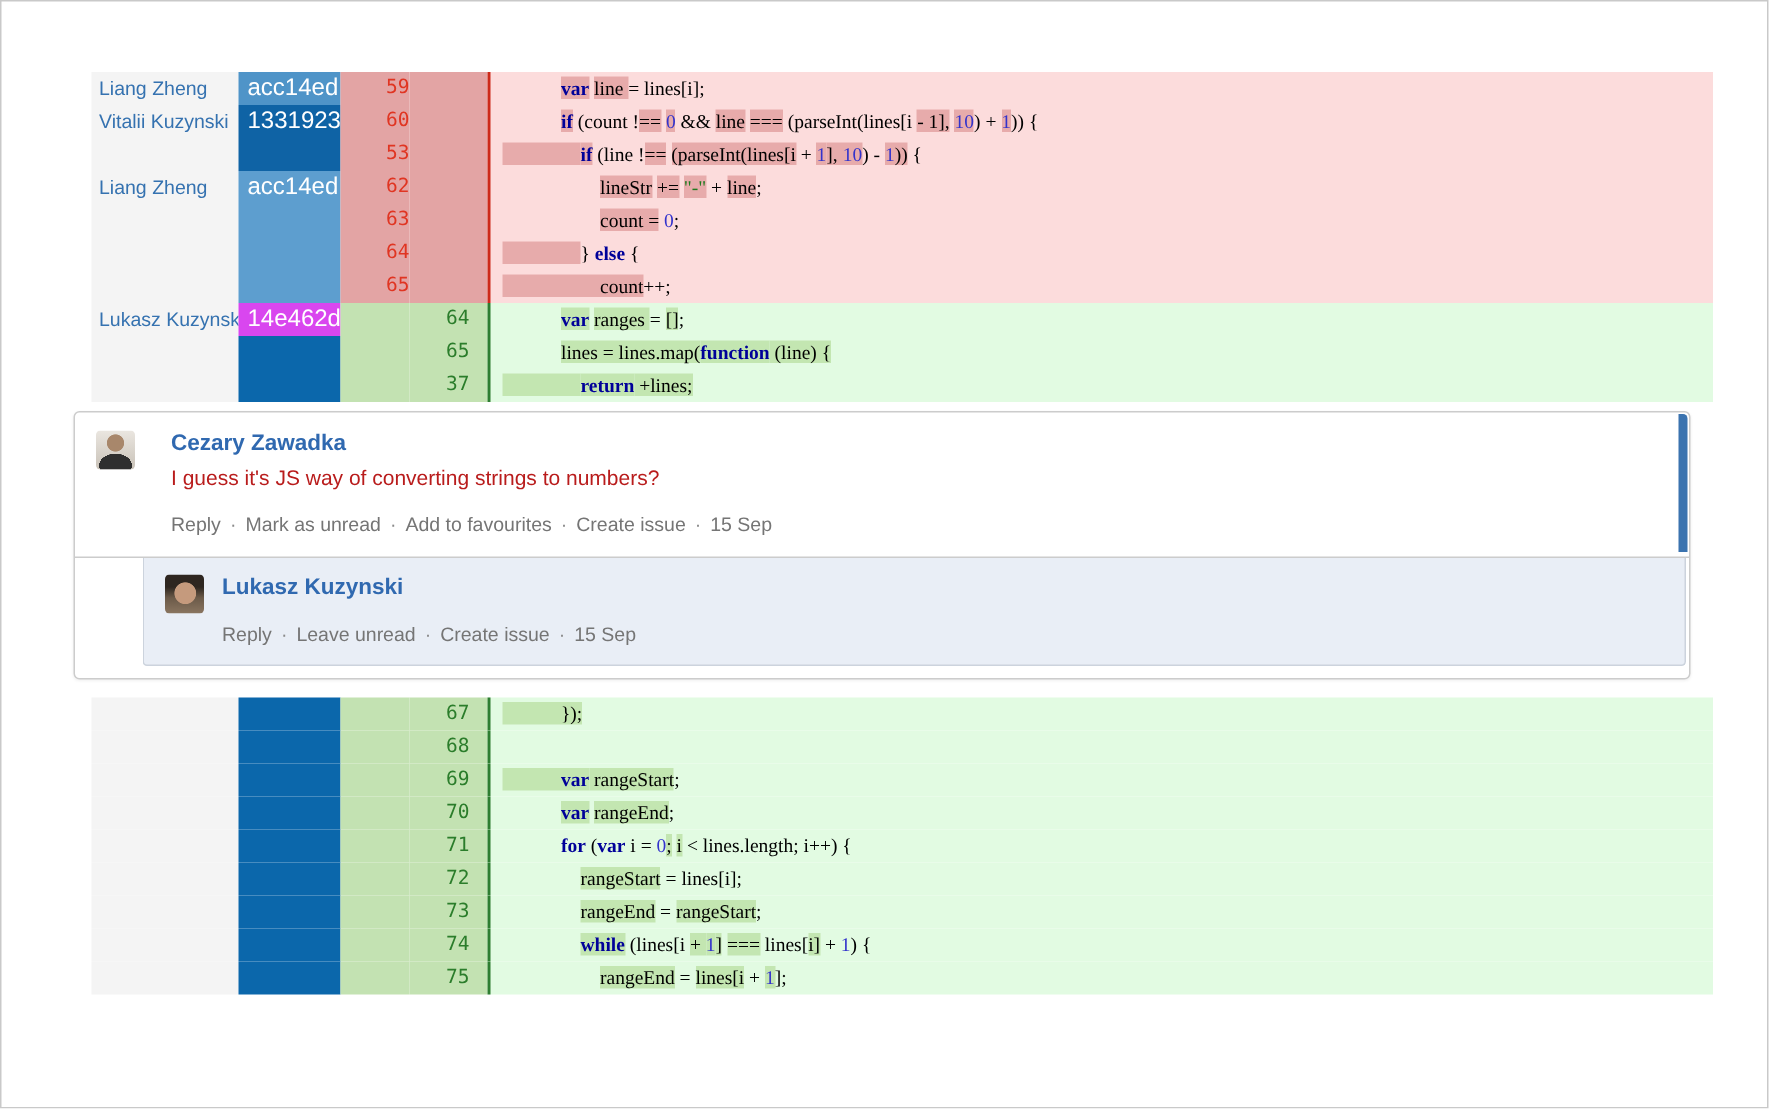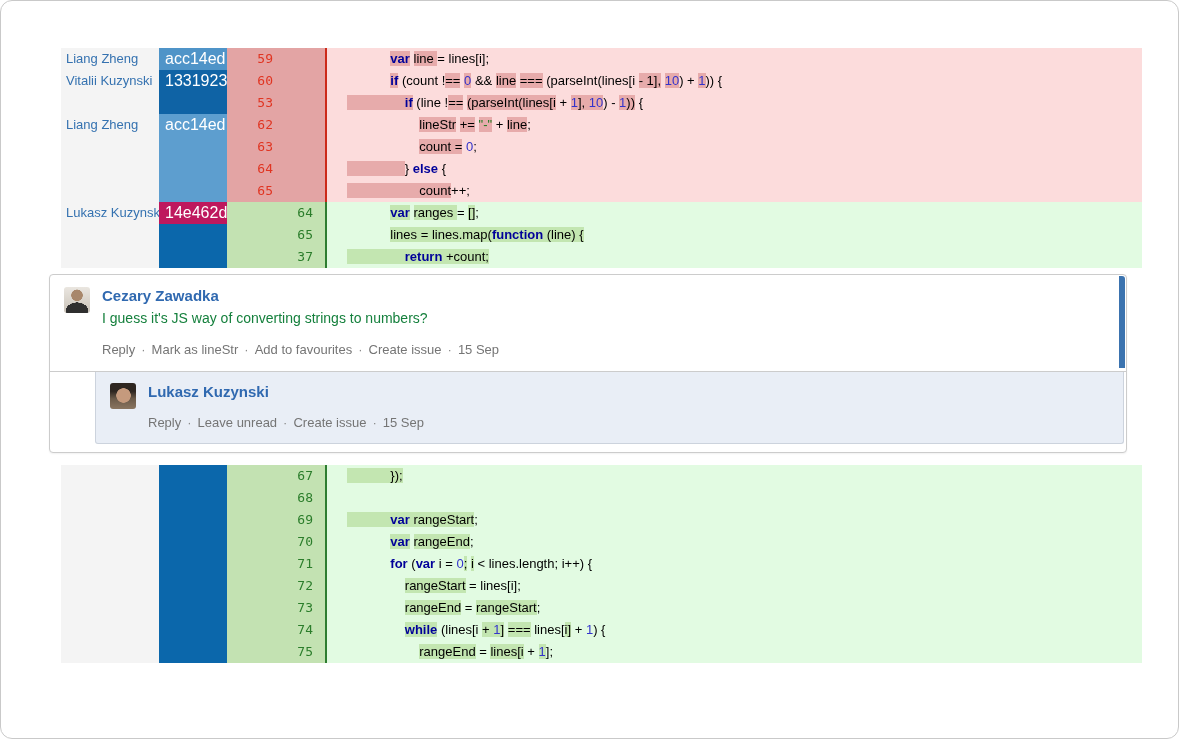--- a/index.html
+++ b/index.html
@@ -1,58 +1,58 @@
 <!DOCTYPE html>
 <html style="--del-bg: #fcdcdc; --del-hl: #e7abab; --del-gutter: #e3a4a4; --del-num: #e03522; --del-line: #cc2a1a; --add-bg: #e2fbe2; --add-hl: #c3e6b1; --add-gutter: #c3e2b2; --add-num: #2b7d2b; --add-line: #2e7d31; --author-bg: #f4f4f4; --author-link: #3572b0; --keyword: #000099; --number: #3333cc; --string: #1f7a1f; --comment-author: #3069b0; --action-text: #757575; --unread-bar: #3b73af; --reply-bg: #e9eef6; --frame-border: #cccccc;"><head>
 <meta charset="utf-8">
 <style>
   html,body{margin:0;padding:0;background:#fff;}
-  .frame{position:relative;width:1179px;height:739px;border:1px solid #c9c9c9;border-radius:12px;
+  .frame{position:relative;width:1179px;height:739px;border:1px solid #c9c9c9;border-radius:0;
          background:#fff;box-sizing:border-box;overflow:hidden;font-family:"Liberation Sans",sans-serif;}
 
   
   .diff-section{margin:0 36px 0 60px;}
   .diff-top{margin-top:47px;}
   .diff-bottom{margin-top:12px;}
   .drow{display:flex;height:22px;line-height:22px;font-size:13px;}
   .c-author{width:98px;background:var(--author-bg);color:var(--author-link);
             padding-left:5px;box-sizing:border-box;overflow:hidden;white-space:nowrap;}
   .c-commit{width:68px;color:#fff;font-size:16px;padding-left:6px;box-sizing:border-box;
             overflow:hidden;white-space:nowrap;}
   .c-num{font-family:"DejaVu Sans Mono",monospace;text-align:right;box-sizing:border-box;}
   .c-num-old{width:46px;padding-left:12px;}
   .c-num-new{width:52px;padding-right:12px;}
   .del .c-num{background:var(--del-gutter);color:var(--del-num);}
   .add .c-num{background:var(--add-gutter);color:var(--add-num);}
-  .c-code{flex:1;font-family:Liberation Sans, sans-serif;white-space:pre;padding-left:20px;overflow:hidden;}
+  .c-code{flex:1;font-family:Liberation Serif, serif;white-space:pre;padding-left:8px;overflow:hidden;}
   .del .c-code{background:var(--del-bg);border-left:2px solid var(--del-line);}
   .add .c-code{background:var(--add-bg);border-left:2px solid var(--add-line);}
   .kw,.kwh{color:var(--keyword);font-weight:bold;}
   .num,.numh{color:var(--number);}
   .str,.strh{color:var(--string);}
   .del .ph,.del .kwh,.del .numh,.del .strh{background:var(--del-hl);}
   .add .ph,.add .kwh,.add .numh,.add .strh{background:var(--add-hl);}
 
   
   .comment-box{position:relative;margin:6px 51px 12px 48px;background:#fff;
                border:1px solid var(--frame-border);border-radius:4px;
                box-shadow:0 1px 2px rgba(0,0,0,0.06);padding-bottom:4px;}
   .unread-bar{position:absolute;top:1px;right:1px;width:6px;height:92px;
               background:var(--unread-bar);border-radius:0 3px 0 0;}
-  .comment{display:flex;gap:12px;padding:12px 14px 0 14px;}
+  .comment{display:flex;gap:24px;padding:12px 14px 0 14px;}
   .avatar{width:26px;height:26px;border-radius:3px;flex:0 0 26px;}
   .av-1{background:
         radial-gradient(circle at 50% 32%, #a8876b 0 5.5px, rgba(0,0,0,0) 6px),
         radial-gradient(ellipse 11px 8px at 50% 90%, #2f2f2f 0 99%, rgba(0,0,0,0) 100%),
         linear-gradient(180deg,#eae6e0,#c9c2b8);}
   .av-2{background:
         radial-gradient(circle at 52% 48%, #c59a7d 0 7px, rgba(0,0,0,0) 7.5px),
         linear-gradient(180deg,#2e2620 0 32%, #6b5a49 60%, #8a7560);}
   .cname{font-size:15px;font-weight:bold;color:var(--comment-author);line-height:18px;}
-  .ctext{font-size:14px;color:#15803d;margin-top:4px;line-height:19px;}
+  .ctext{font-size:14px;color:#b91c1c;margin-top:4px;line-height:19px;}
   .cactions{margin-top:13px;font-size:13px;color:var(--action-text);line-height:17px;}
   .cactions .sep{color:#8a8a8a;margin:0 6px;}
   .cdivider{border-top:1px solid var(--frame-border);margin-top:13px;}
   .reply{display:flex;gap:12px;margin:0 2px 4px 45px;background:var(--reply-bg);
          border:1px solid #ccd3dd;border-top:none;border-radius:0 0 3px 3px;
          padding:11px 14px 12px;}
   .smiley{vertical-align:-3px;margin-left:2px;}
 </style>
 </head>
 <body>
@@ -104,50 +104,50 @@
       </div>
       <div class="drow del">
         <div class="c-author"></div>
         <div class="c-commit" style="background: rgb(93, 158, 207);"></div>
         <div class="c-num c-num-old">65</div>
         <div class="c-num c-num-new"></div>
         <div class="c-code"><span class="ph">                    count</span><span class="p">++;</span></div>
       </div>
       <div class="drow add">
         <div class="c-author">Lukasz Kuzynski</div>
-        <div class="c-commit" style="background: #be185d;">14e462d</div>
+        <div class="c-commit" style="background: #d946ef;">14e462d</div>
         <div class="c-num c-num-old"></div>
         <div class="c-num c-num-new">64</div>
         <div class="c-code"><span class="p">            </span><span class="kwh">var</span><span class="p"> </span><span class="ph">ranges </span><span class="p">= </span><span class="ph">[]</span><span class="p">;</span></div>
       </div>
       <div class="drow add">
         <div class="c-author"></div>
         <div class="c-commit" style="background: rgb(11, 103, 171);"></div>
         <div class="c-num c-num-old"></div>
         <div class="c-num c-num-new">65</div>
         <div class="c-code"><span class="p">            </span><span class="ph">lines = lines.map(</span><span class="kwh">function</span><span class="ph"> (line) {</span></div>
       </div>
       <div class="drow add">
         <div class="c-author"></div>
         <div class="c-commit" style="background: rgb(11, 103, 171);"></div>
         <div class="c-num c-num-old"></div>
         <div class="c-num c-num-new">37</div>
-        <div class="c-code"><span class="ph">                </span><span class="kwh">return</span><span class="ph"> +count;</span></div>
+        <div class="c-code"><span class="ph">                </span><span class="kwh">return</span><span class="ph"> +lines;</span></div>
       </div>
     </div>
 
   <div class="comment-box">
     <div class="unread-bar"></div>
 
     <div class="comment">
       <div class="avatar av-1"></div>
       <div class="cbody">
         <div class="cname">Cezary Zawadka</div>
         <div class="ctext">I guess it's JS way of converting strings to numbers?</div>
-        <div class="cactions"><span class="calink">Reply</span><span class="sep">·</span><span class="calink">Mark as lineStr</span><span class="sep">·</span><span class="calink">Add to favourites</span><span class="sep">·</span><span class="calink">Create issue</span><span class="sep">·</span><span class="cdate">15 Sep</span></div>
+        <div class="cactions"><span class="calink">Reply</span><span class="sep">·</span><span class="calink">Mark as unread</span><span class="sep">·</span><span class="calink">Add to favourites</span><span class="sep">·</span><span class="calink">Create issue</span><span class="sep">·</span><span class="cdate">15 Sep</span></div>
       </div>
     </div>
 
     <div class="cdivider"></div>
 
     <div class="reply">
       <div class="avatar av-2"></div>
       <div class="cbody">
         <div class="cname">Lukasz Kuzynski</div>
         <div class="cactions"><span class="calink">Reply</span><span class="sep">·</span><span class="calink">Leave unread</span><span class="sep">·</span><span class="calink">Create issue</span><span class="sep">·</span><span class="cdate">15 Sep</span></div>

